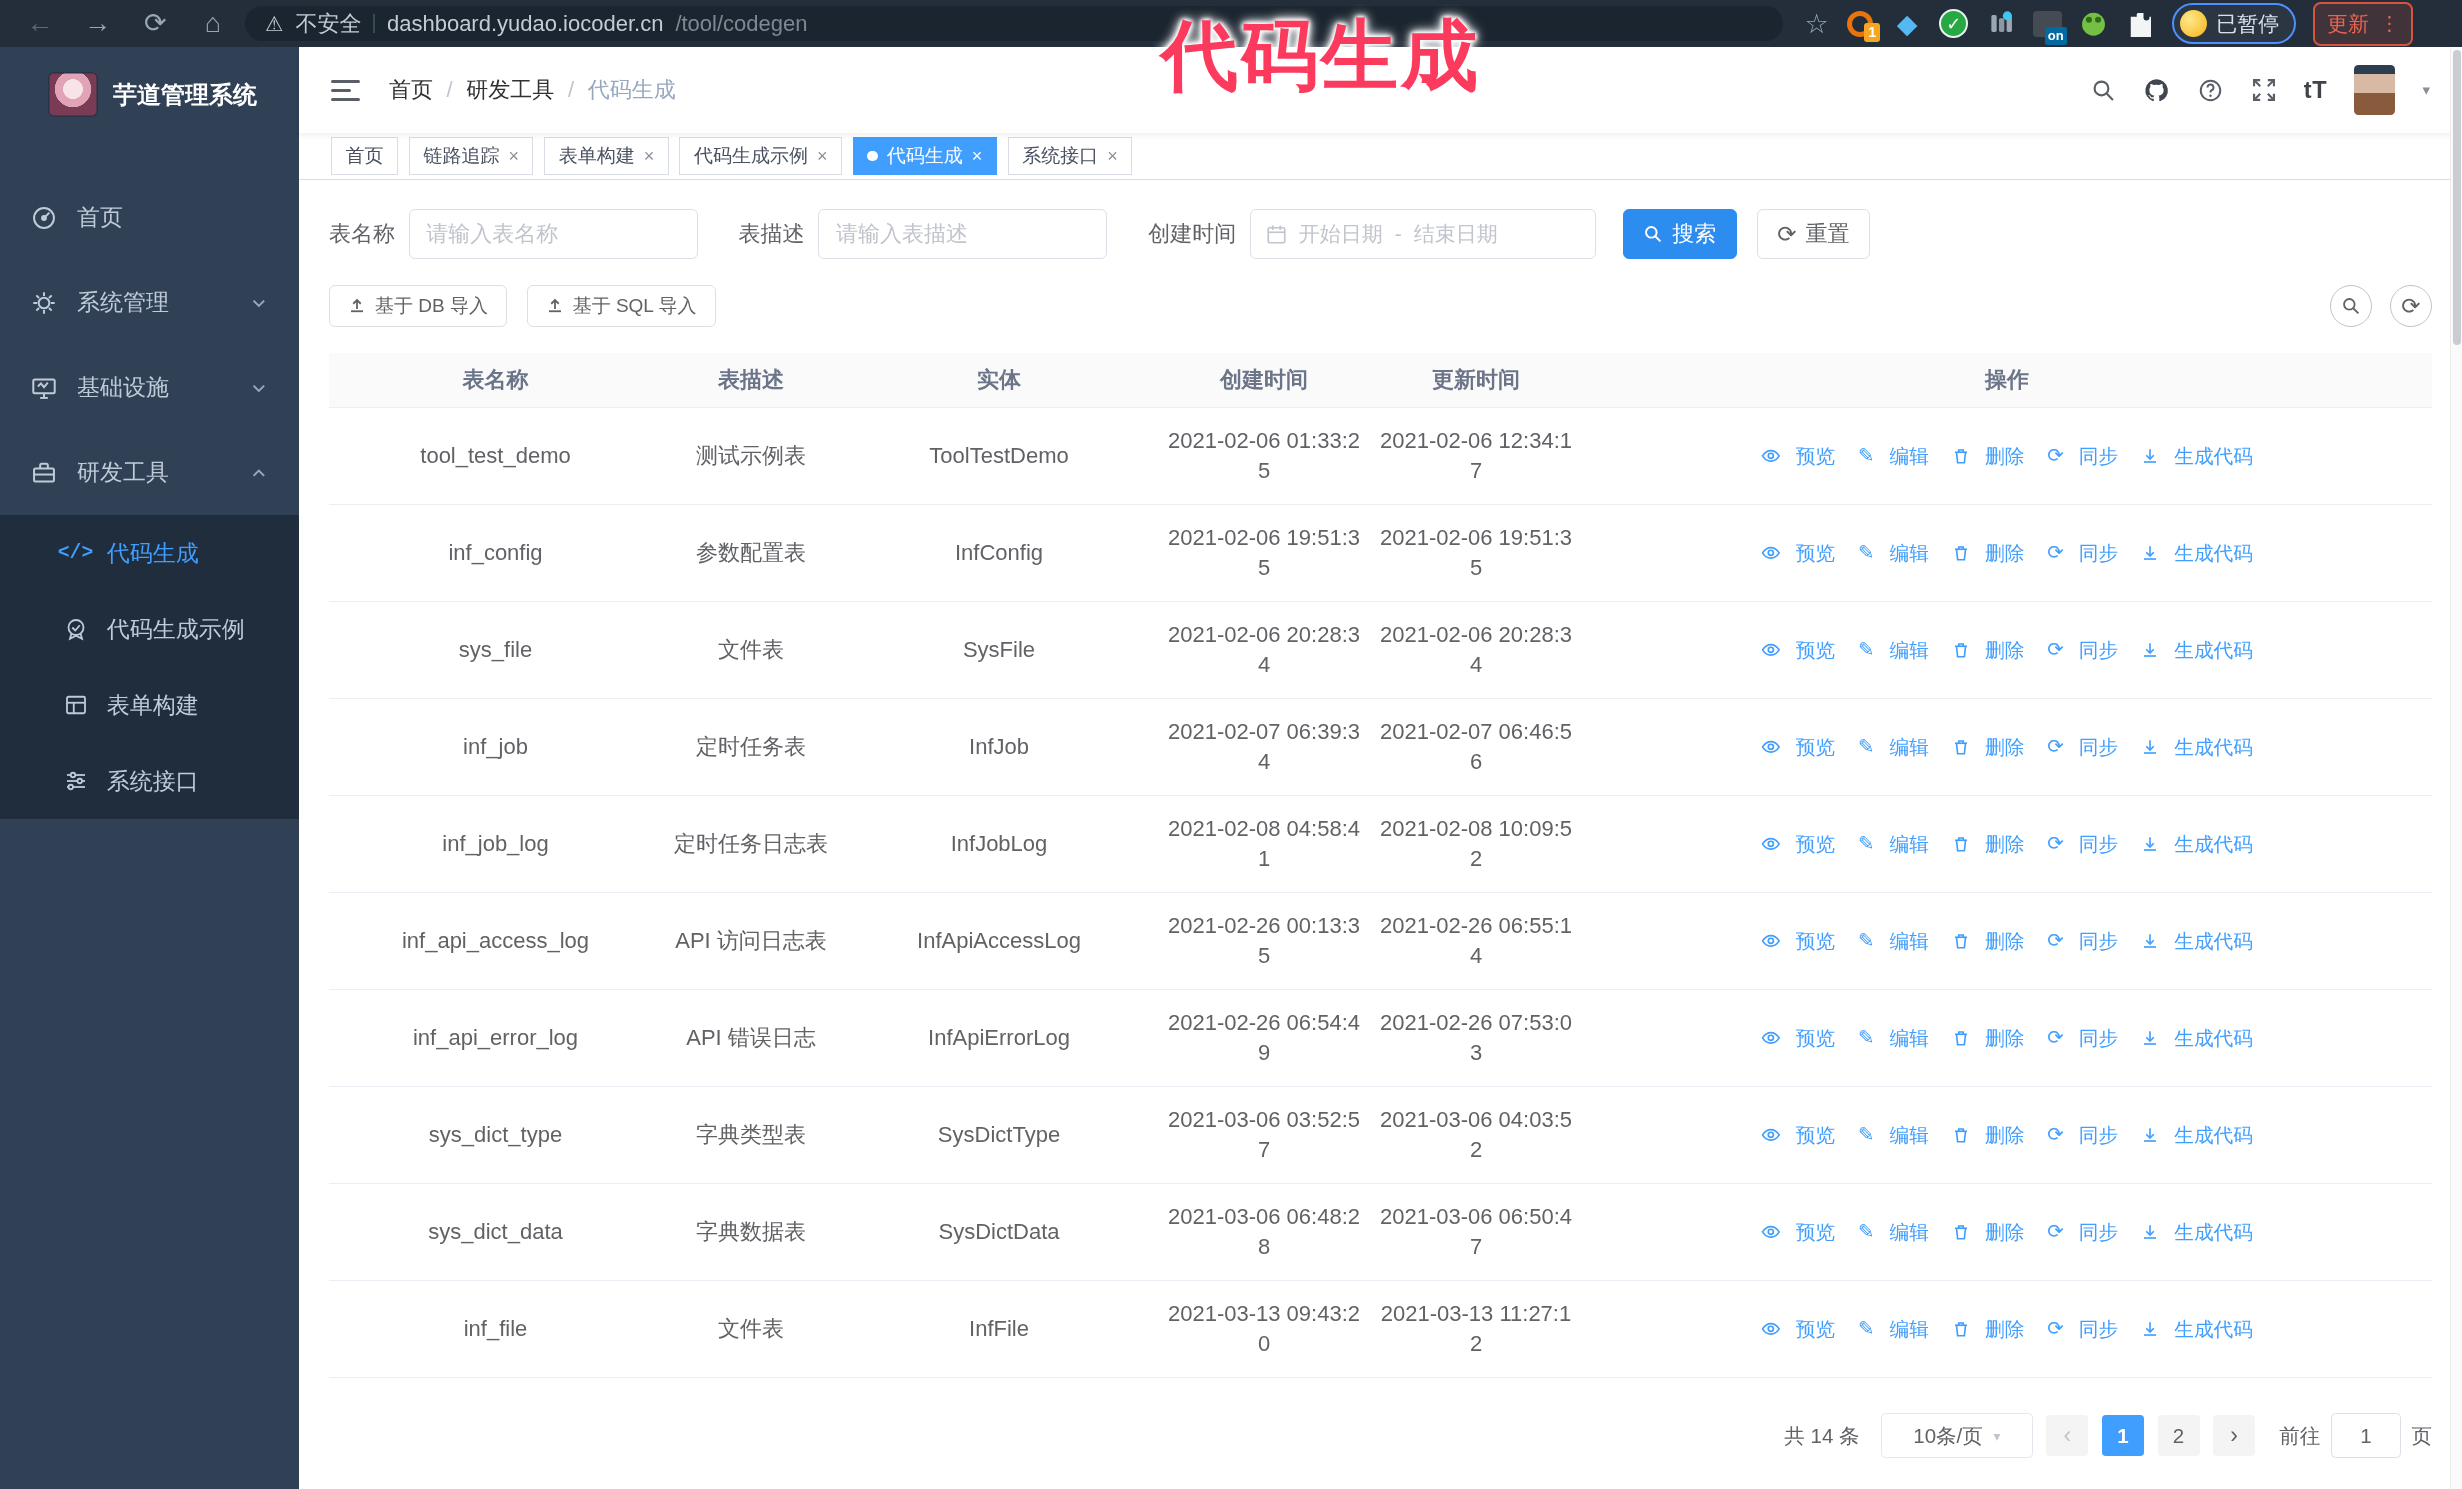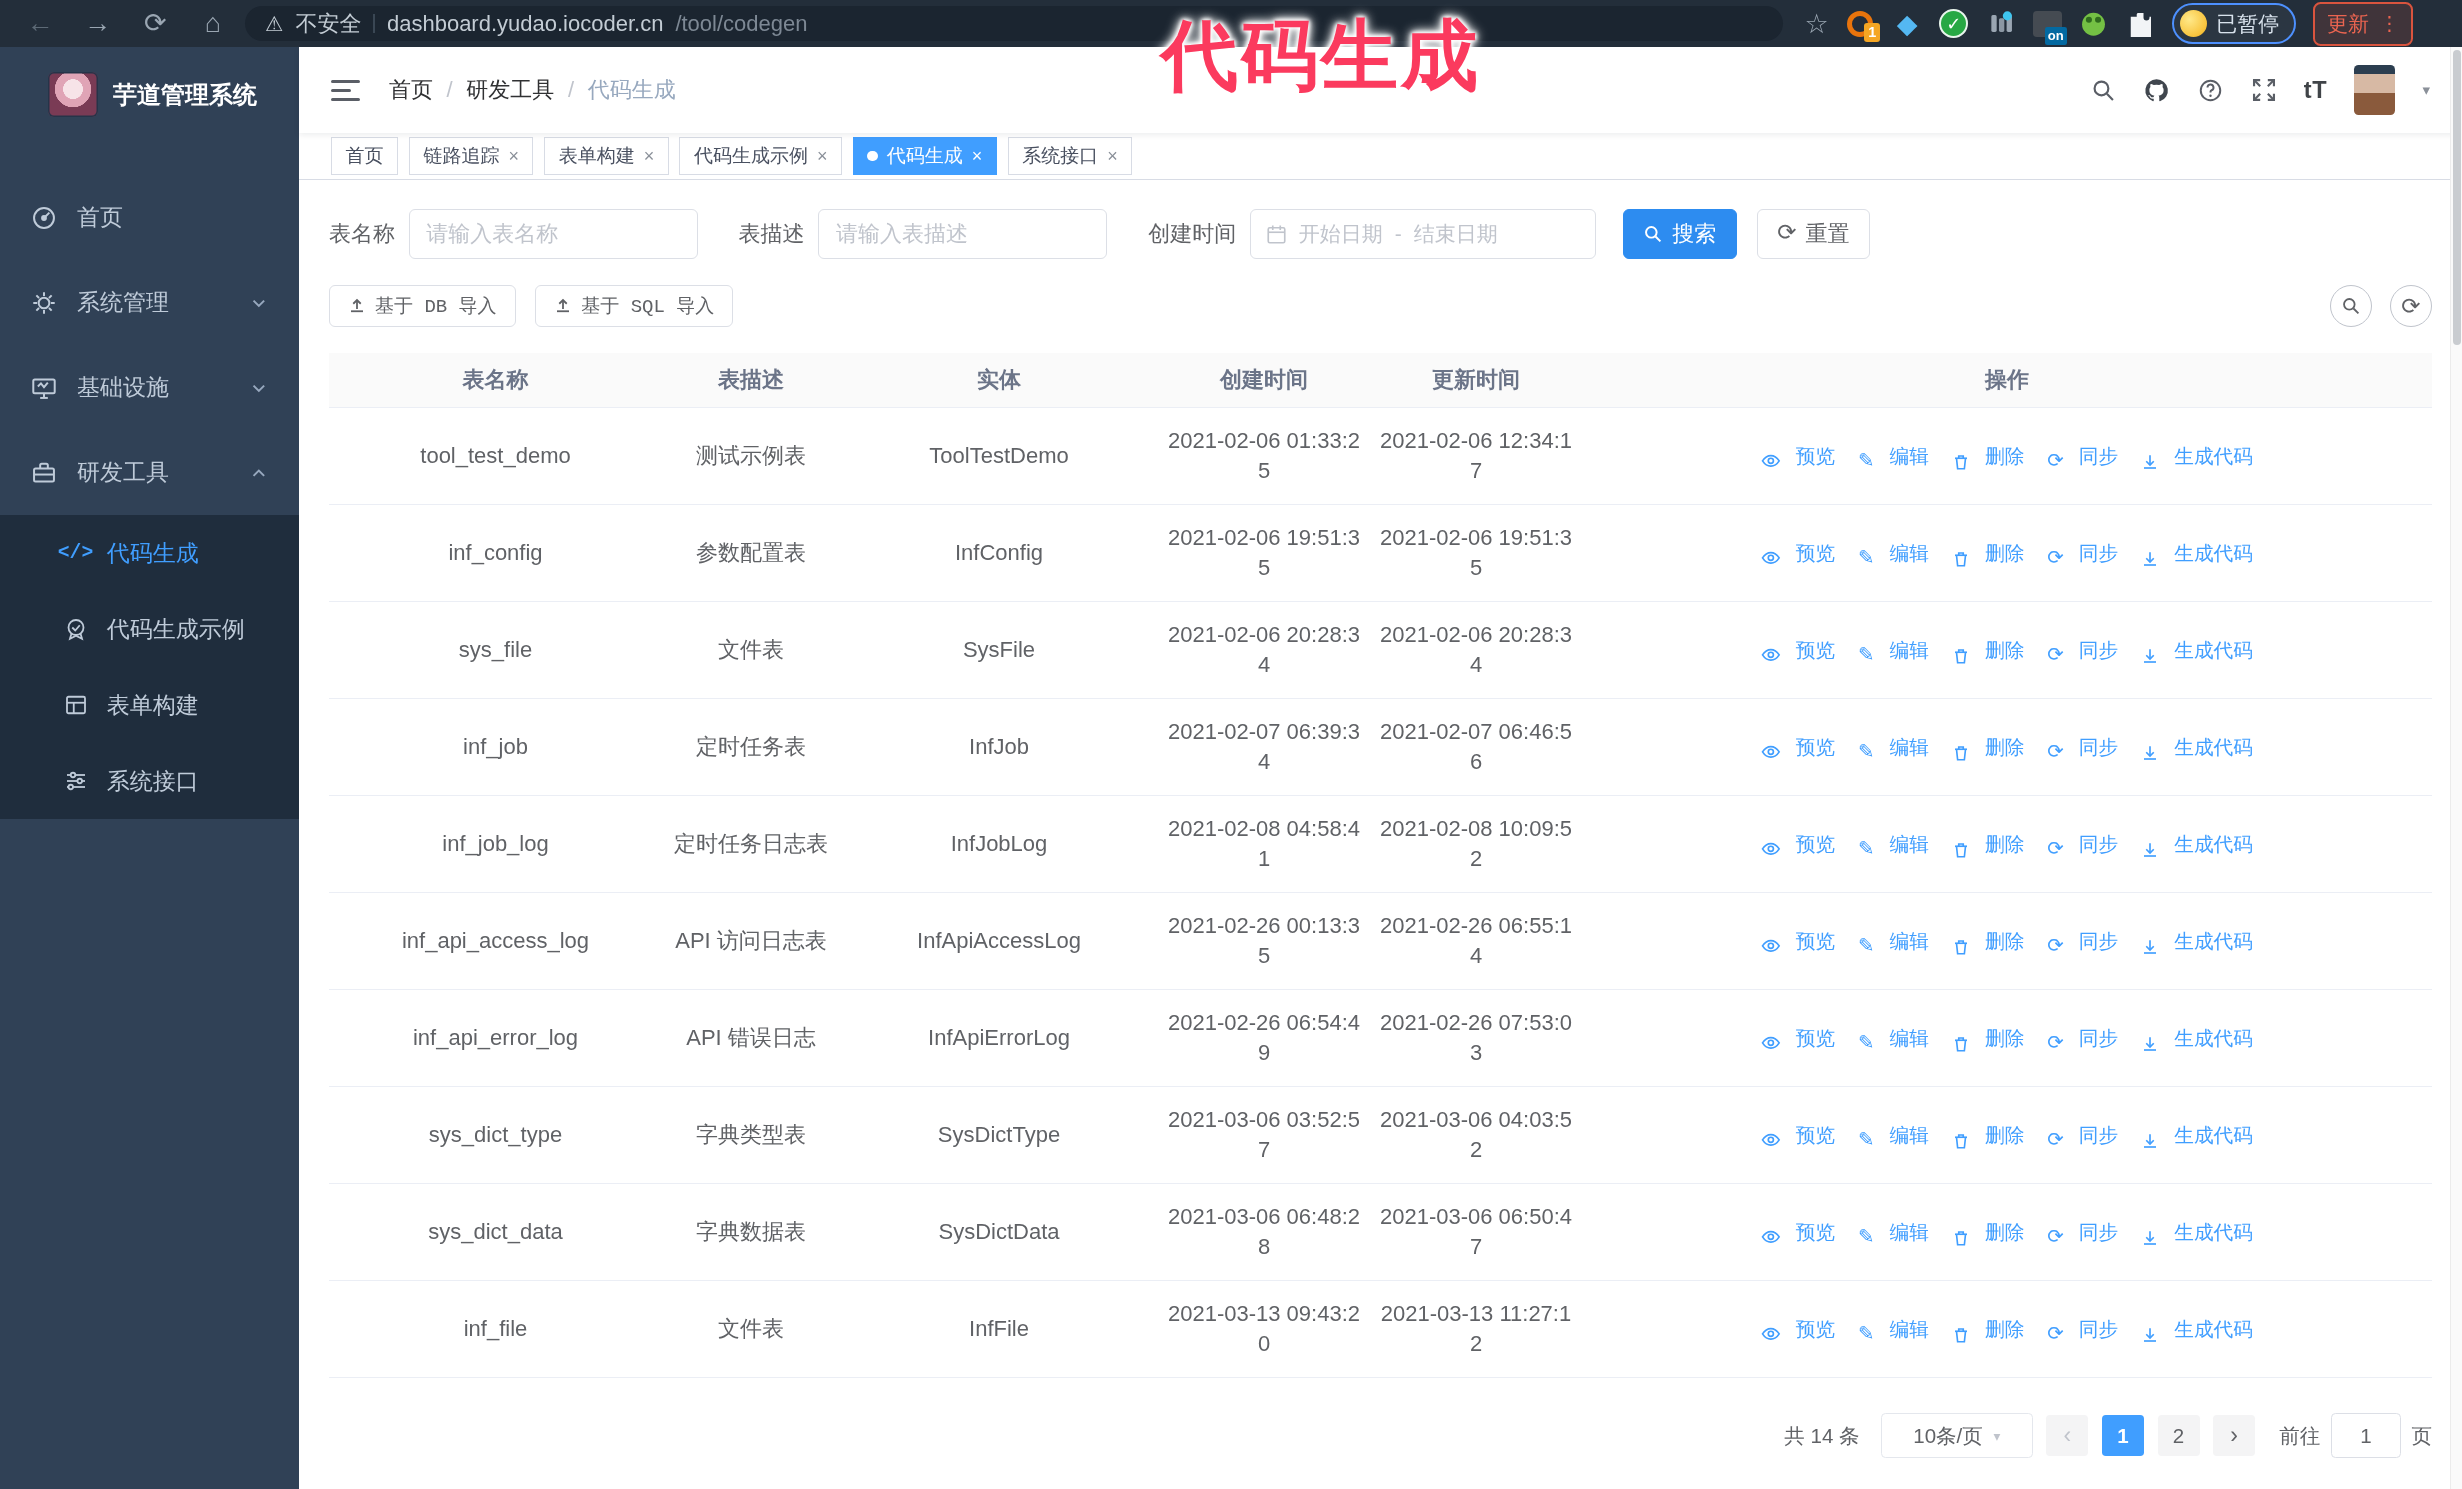--- a/index.html
+++ b/index.html
@@ -89,40 +89,40 @@
 
   
   .content { flex:1; padding:29px 30px 0 30px; }
   .search-row { display:flex; align-items:center; font-size:22px; color:#606266; margin-bottom:26px; }
   .f-label { margin-right:13.6px; white-space:nowrap; }
   .f-input { width:289px; height:50px; border:0.8px solid #dcdfe6; border-radius:6px; padding:0 16.7px; font-size:22px; color:#c2410c; font-family:inherit; outline:none; }
   .f-input::placeholder { color:#c0c4cc; }
   .gap-field { margin-left:41px; }
   .date-range { width:346px; height:50px; border:0.8px solid #dcdfe6; border-radius:6px; display:flex; align-items:center; padding:12px 15px; gap:12px; color:#c0c4cc; font-size:21px; }
   .date-range .dsep { color:#c0c4cc; }
-  .btn { display:inline-flex; align-items:center; justify-content:center; gap:9px; border-radius:6px; font-size:22px; cursor:pointer; border:0.8px solid #dcdfe6; background:#fff; color:#606266; height:50px; padding:0 19.7px; white-space:nowrap;font-family:Liberation Mono, monospace; }
+  .btn { display:inline-flex; align-items:center; justify-content:center; gap:9px; border-radius:6px; font-size:22px; cursor:pointer; border:0.8px solid #dcdfe6; background:#fff; color:#606266; height:50px; padding:0 19.7px; white-space:nowrap; }
   .btn.primary { background:#2d8cf0; border-color:#2d8cf0; color:#fff; }
   .btn-search { margin-left:27px; }
   .btn-reset { margin-left:19.7px; }
   .spin-glyph { font-size:23px; line-height:1; }
 
   .toolbar-row { display:flex; align-items:center; margin-bottom:26px; }
   .btn.small { height:42px; font-size:19px; padding:0 18px; color:#606266; }
   .btn.small + .btn.small { margin-left:19.7px; }
   .round-tools { margin-left:auto; display:flex; gap:18px; }
   .circle-btn { width:42px; height:42px; border-radius:50%; border:0.8px solid #c0c4cc; background:#fff; display:flex; align-items:center; justify-content:center; color:#606266; cursor:pointer; }
 
   
   table.grid { width:100%; border-collapse:collapse; table-layout:fixed; font-size:22px; color:#606266; }
   table.grid th { color:#6b7488; font-weight:bold; padding:12px 7.6px; border-bottom:0.8px solid #ebeef5; background:#fafafa; text-align:center; font-size:22px; }
   table.grid td { padding:18px 7.6px; border-bottom:0.8px solid #ebeef5; text-align:center; word-break:break-all; line-height:30px; }
   col.c-name { width:333px; } col.c-desc { width:178px; } col.c-entity { width:318px; }
   col.c-created { width:212px; } col.c-updated { width:212px; } col.c-ops { width:auto; }
   .ops-wrap { display:flex; align-items:center; justify-content:center; gap:23px; white-space:nowrap; }
-  a.op { color:#409eff; text-decoration:none; font-size:19.7px; display:inline-flex; align-items:flex-end; gap:15px; cursor:pointer; }
+  a.op { color:#409eff; text-decoration:none; font-size:19.7px; display:inline-flex; align-items:center; gap:15px; cursor:pointer; }
   .op .uic { font-size:19.7px; line-height:1; }
 
   
   .pagination { display:flex; align-items:center; justify-content:flex-end; gap:13.6px; padding:35px 0 0 0; font-size:20.5px; color:#606266; }
   .pg-total { margin-right:7.6px; white-space:nowrap; }
   .pg-size { width:152px; height:45px; border:0.8px solid #e4e7ed; border-radius:4.5px; display:flex; align-items:center; justify-content:center; gap:10.6px; color:#606266; cursor:pointer; }
   .pg-size .caret { font-size:13.6px; color:#c0c4cc; }
   .pg-btn { min-width:42px; height:41px; background:#f4f4f5; border-radius:3.8px; display:flex; align-items:center; justify-content:center; font-size:20.5px; color:#606266; cursor:pointer; }
   .pg-btn.arrow { color:#c0c4cc; font-size:23px; }
   .pg-btn.arrow.next { color:#606266; }

